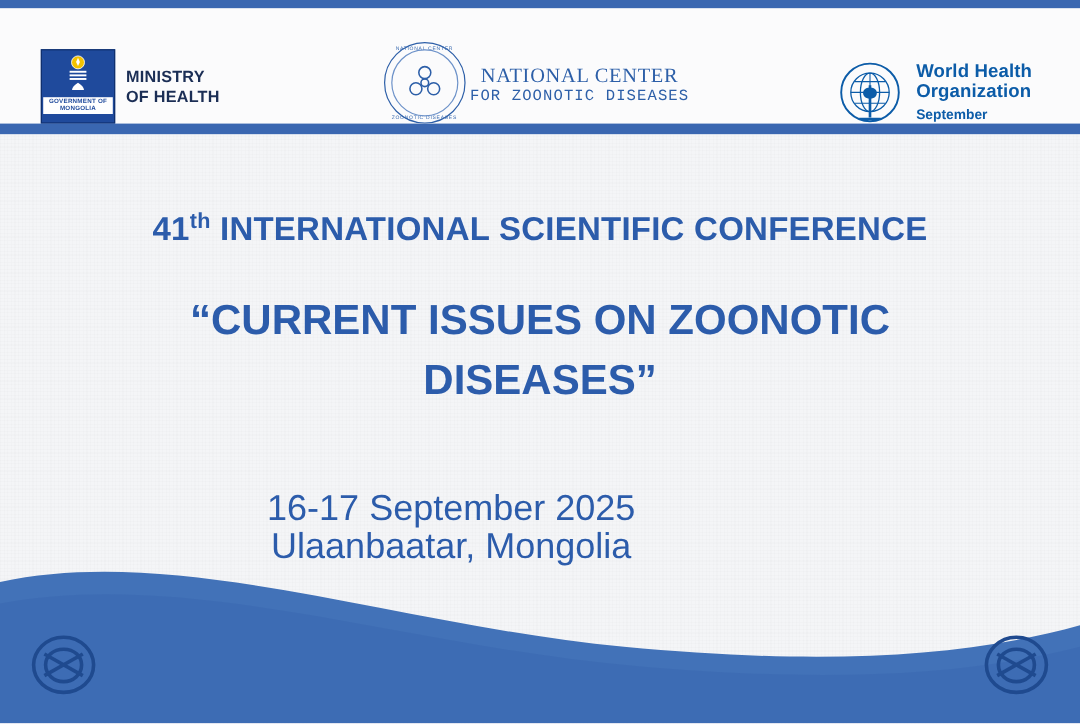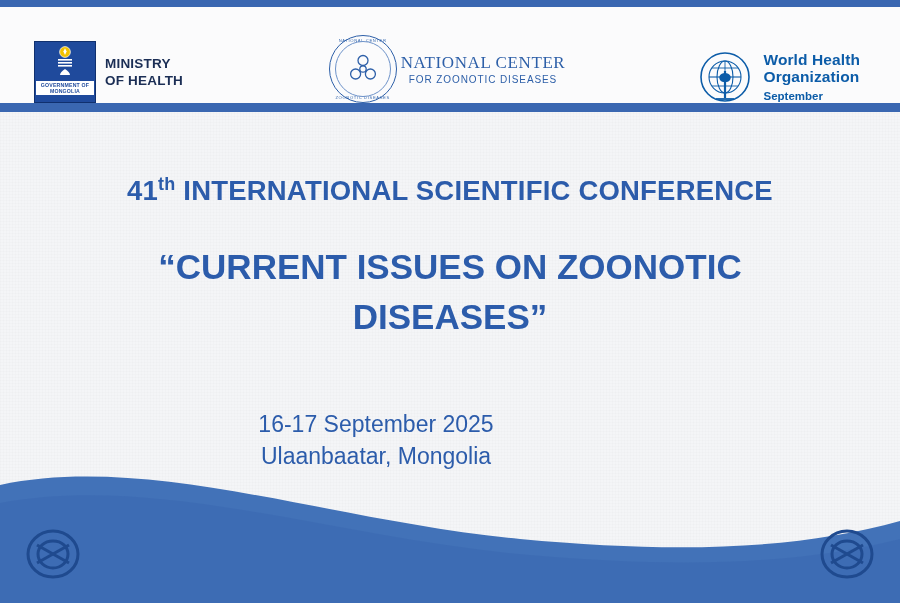--- a/index.html
+++ b/index.html
@@ -132,22 +132,22 @@
     color: #2d5fa8;
     text-align: center;
   }
   .ncz-line1 {
     font-family: "Liberation Serif", serif;
     font-size: 17px;
     letter-spacing: 0.6px;
     line-height: 20px;
   }
   .ncz-line2 {
-    font-family: Liberation Sans, sans-serif;
-    font-size: 10px;
+    font-family: Liberation Mono, monospace;
+    font-size: 13px;
     letter-spacing: 0.9px;
     line-height: 13px;
   }
 
   
   .who-wrap { display: flex; align-items: center; }
   .who-emblem { width: 52px; height: 52px; flex: none; }
   .who-text { margin-left: 12px; }
   .who-name {
     color: #0c5ca8;
@@ -205,21 +205,21 @@
     padding: 0 60px;
   }
 
   .date-block {
     position: absolute;
     top: 296px;
     left: 0;
     width: 752px;
     text-align: center;
     color: #2c5cab;
-    font-size: 23px;
+    font-size: 30px;
     line-height: 32px;
   }
 
   
   .wave {
     position: absolute;
     left: 0;
     bottom: 0;
     width: 900px;
     height: 160px;

